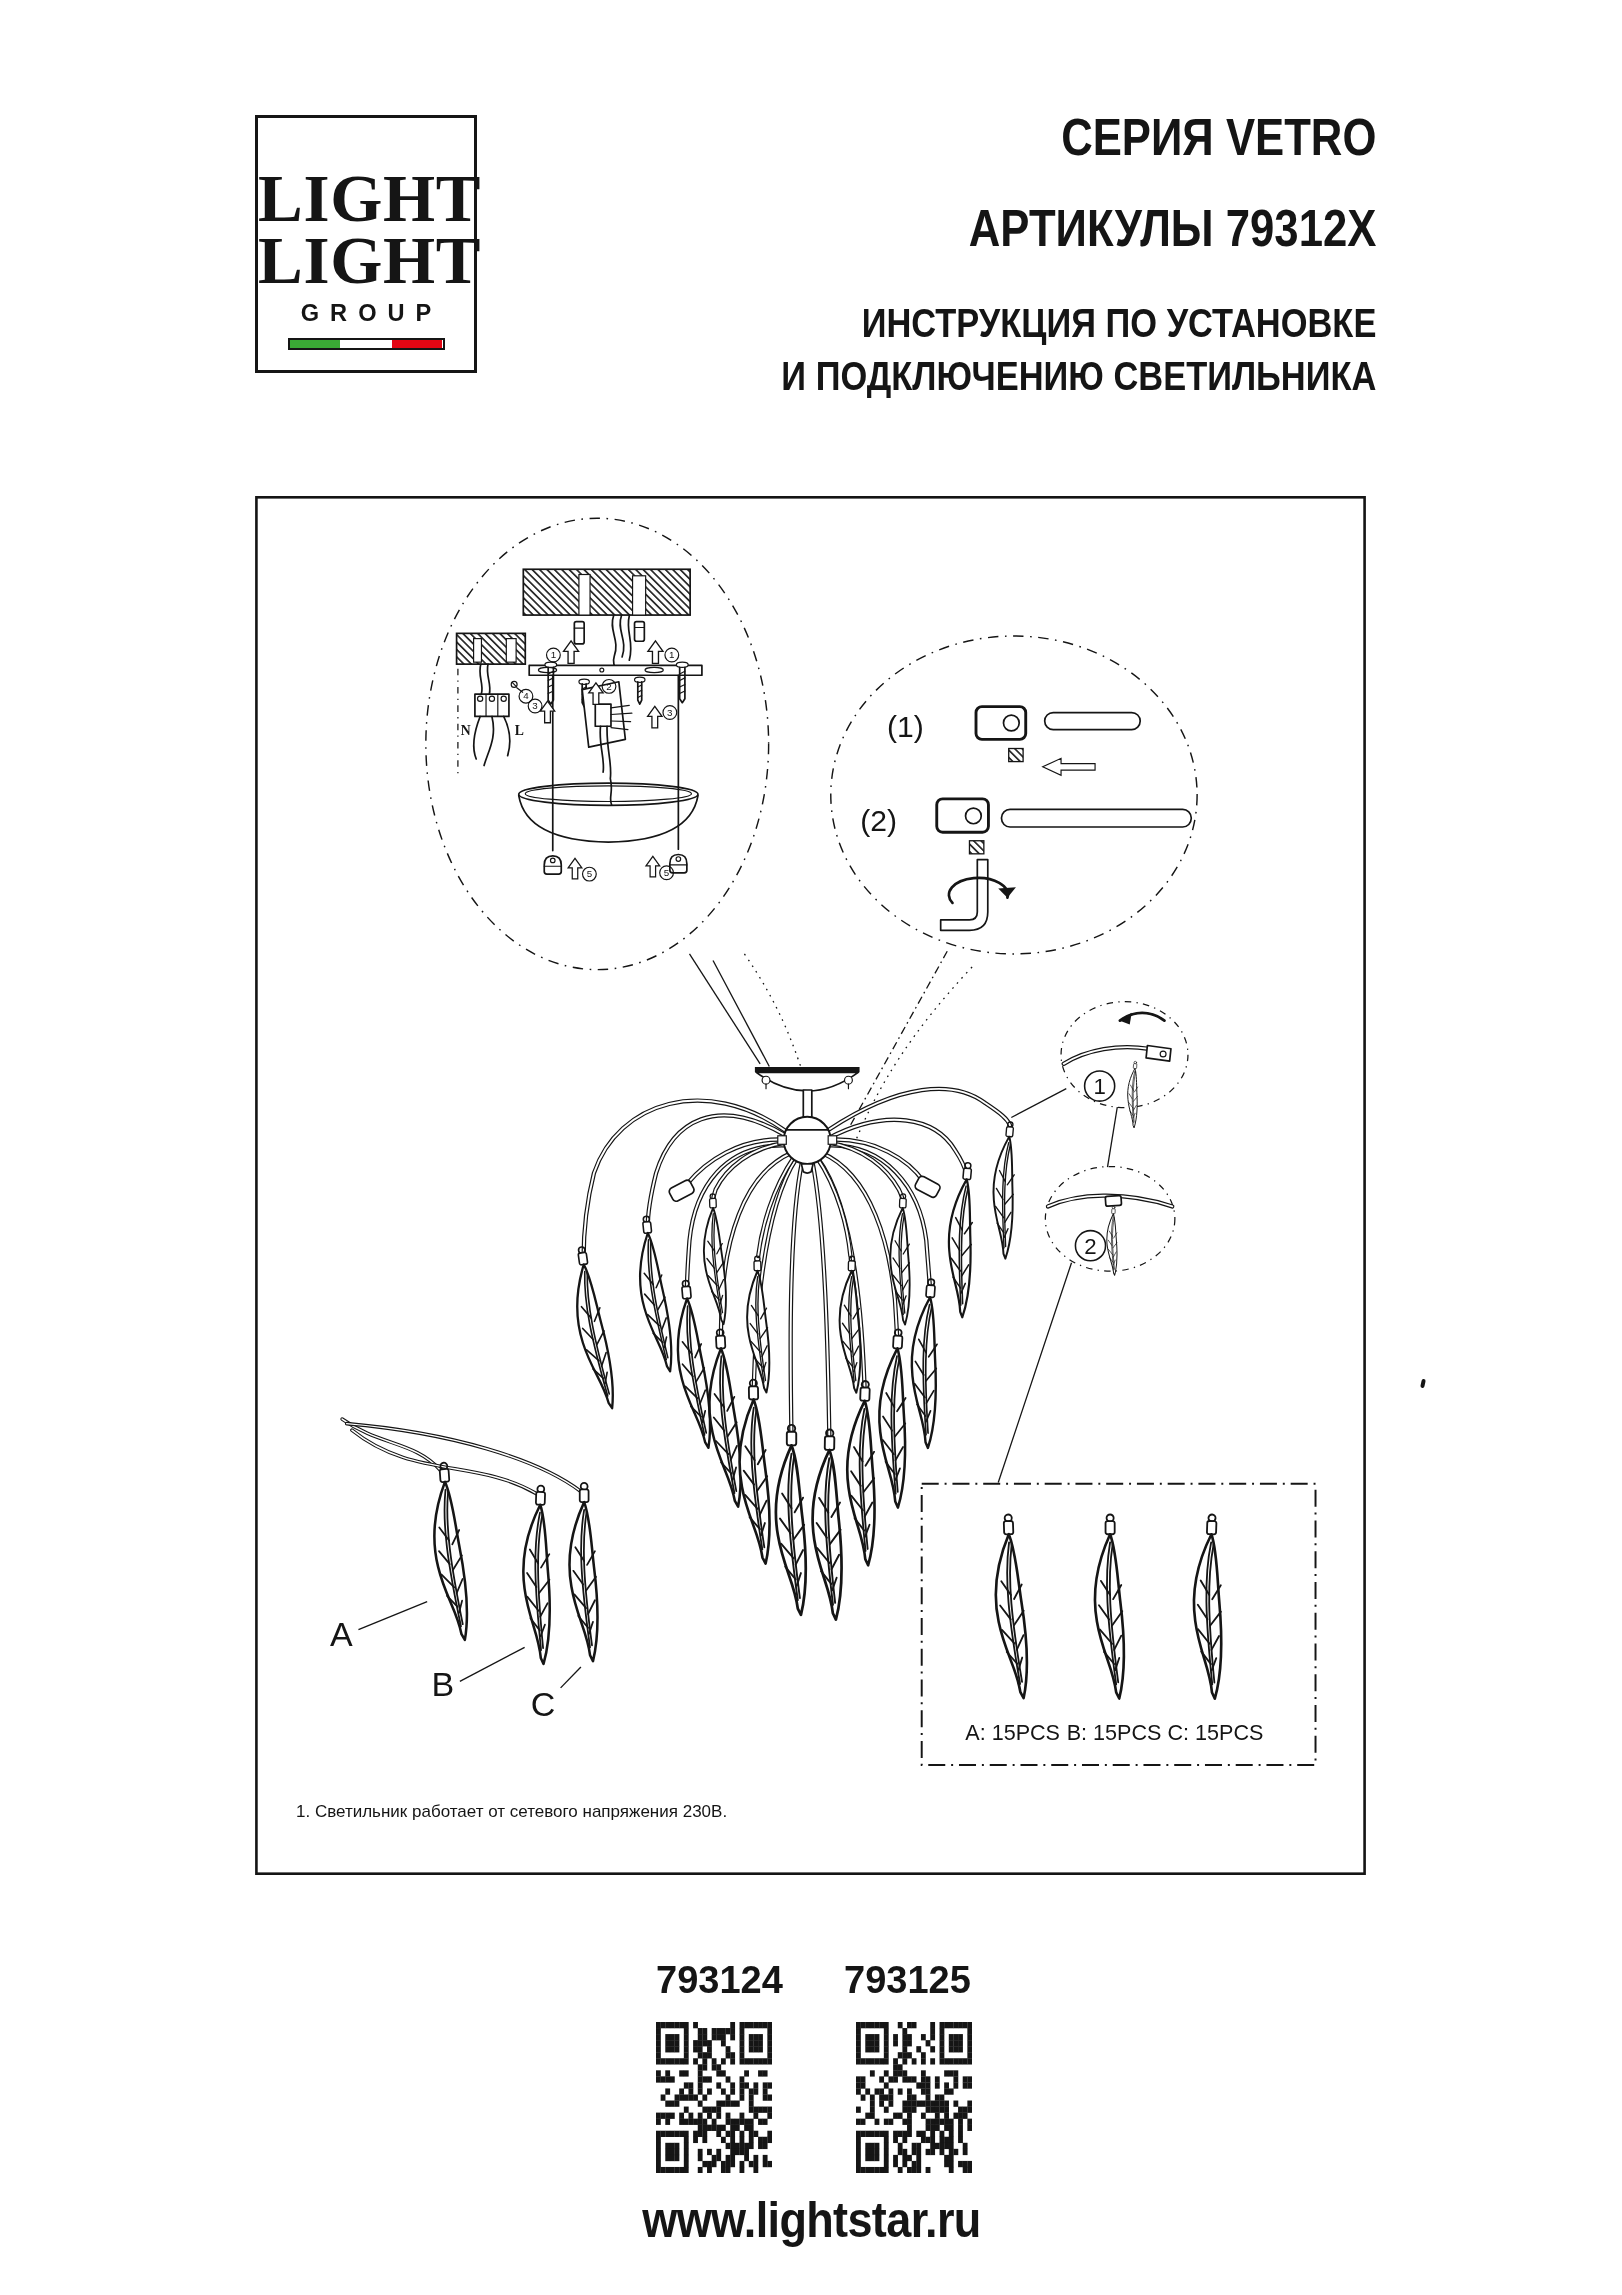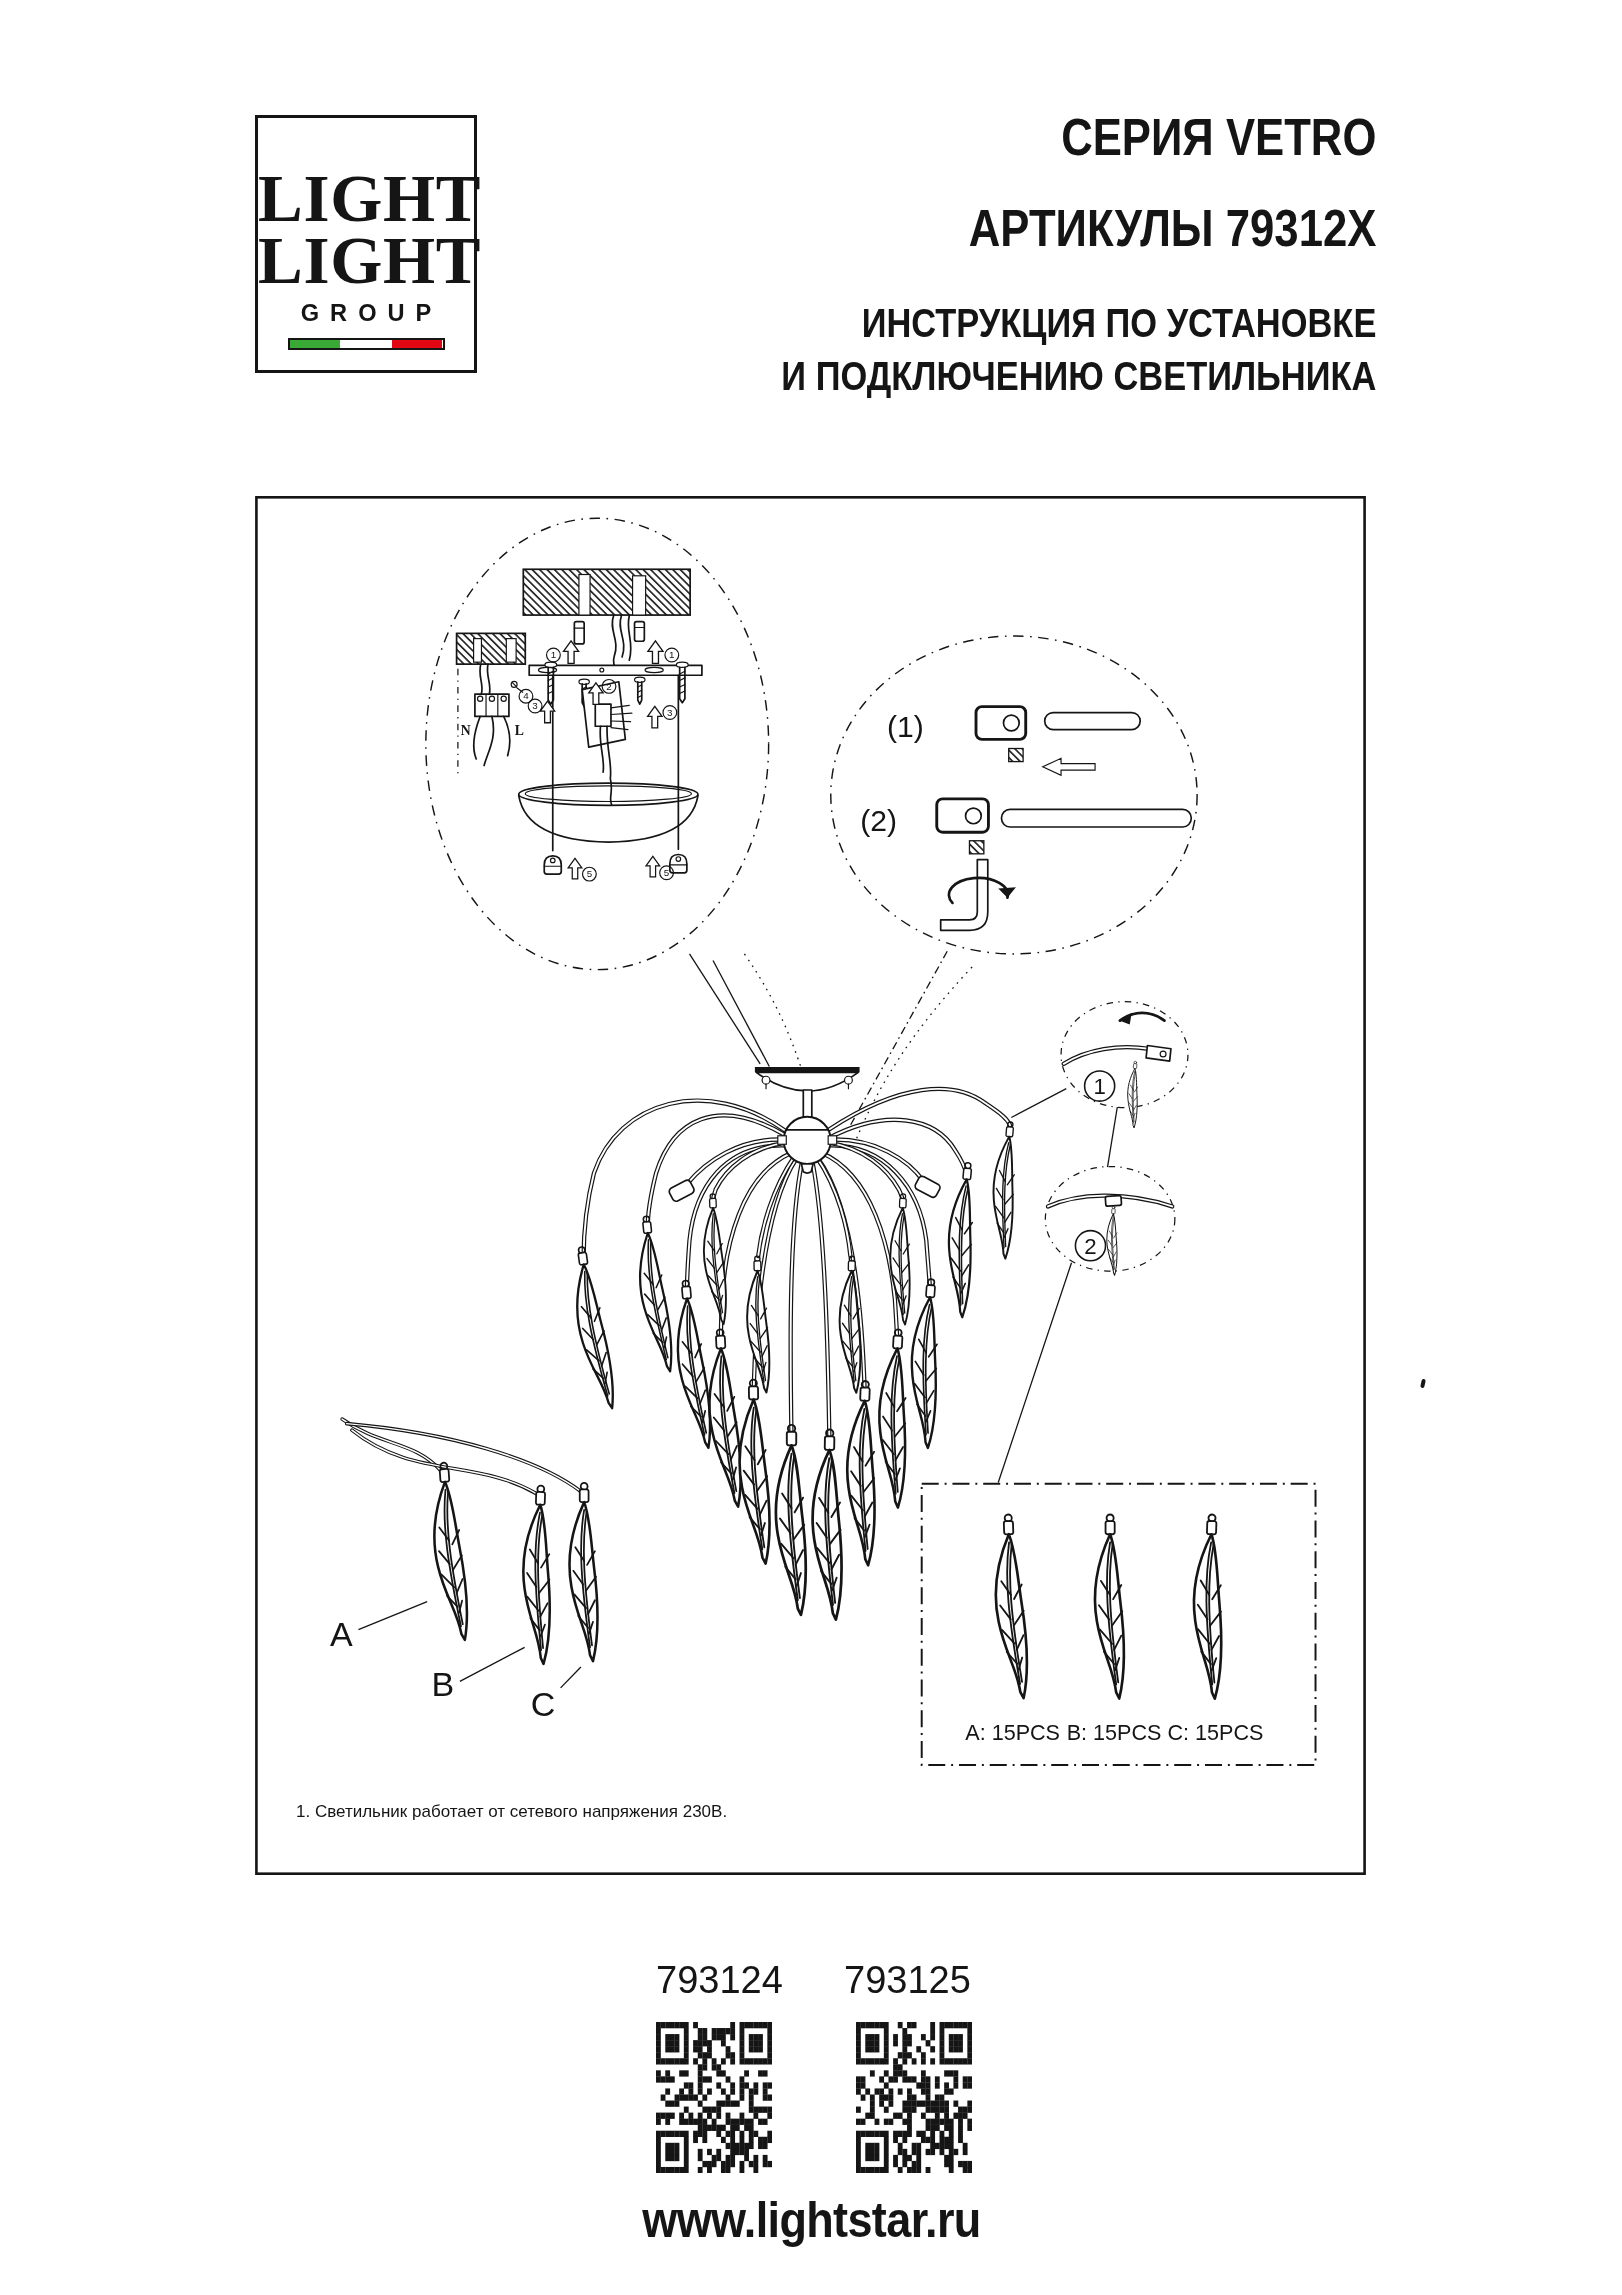--- a/index.html
+++ b/index.html
@@ -36,21 +36,21 @@
   text{fill:#151515;stroke:none;font-family:"Liberation Sans",sans-serif;}
   .nl{font-family:"Liberation Serif",serif;font-weight:bold;font-size:21px;}
   .numt{font-size:15px;}
   .numbig{font-size:34px;}
   .steplbl{font-size:46px;}
   .abclbl{font-size:52px;}
   .qtylbl{font-size:33px;}
   
   .note{position:absolute;left:296px;font-size:17px;line-height:1.1;white-space:nowrap;}
   
-  .qr-label{position:absolute;width:116px;text-align:center;font-size:38px;font-weight:normal;top:1959px;}
+  .qr-label{position:absolute;width:116px;text-align:center;font-size:38px;font-weight:bold;top:1959px;}
   .qr{position:absolute;top:2022px;width:116px;height:151px;}
   .url{position:absolute;left:0;top:2191px;width:1623px;text-align:center;font-size:50px;font-weight:bold;
        letter-spacing:-0.7px;transform:scaleX(.9);}
   .tinymark{position:absolute;left:1421px;top:1379px;width:3.9px;height:9.2px;background:#151515;border-radius:2px;transform:rotate(12deg);}
 </style>
 </head>
 <body>
 
 <div class="page">
 

